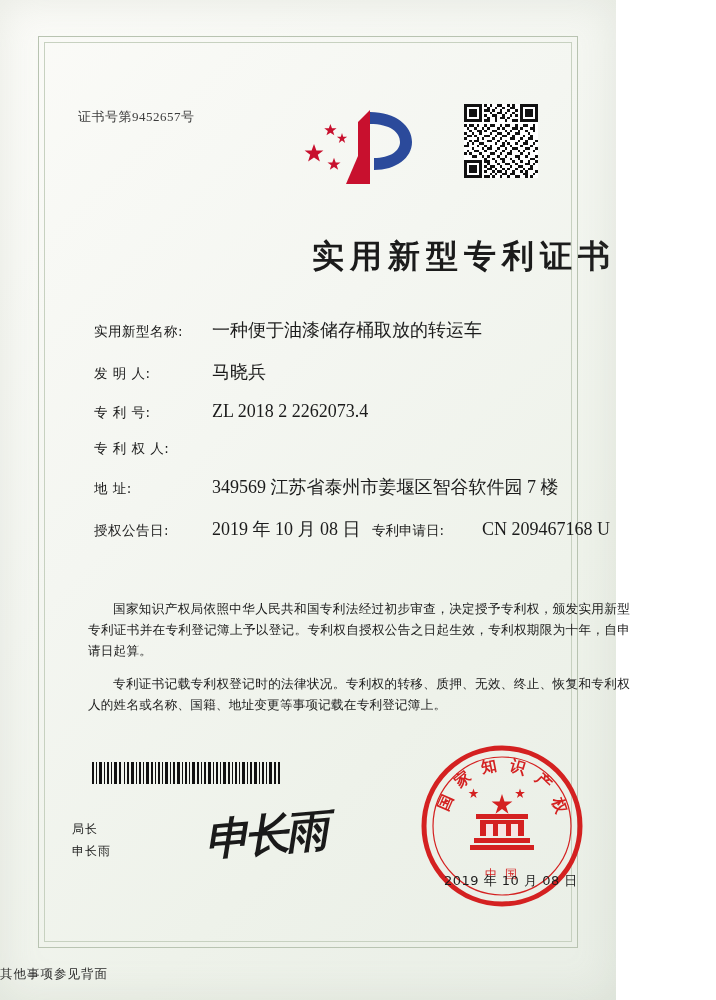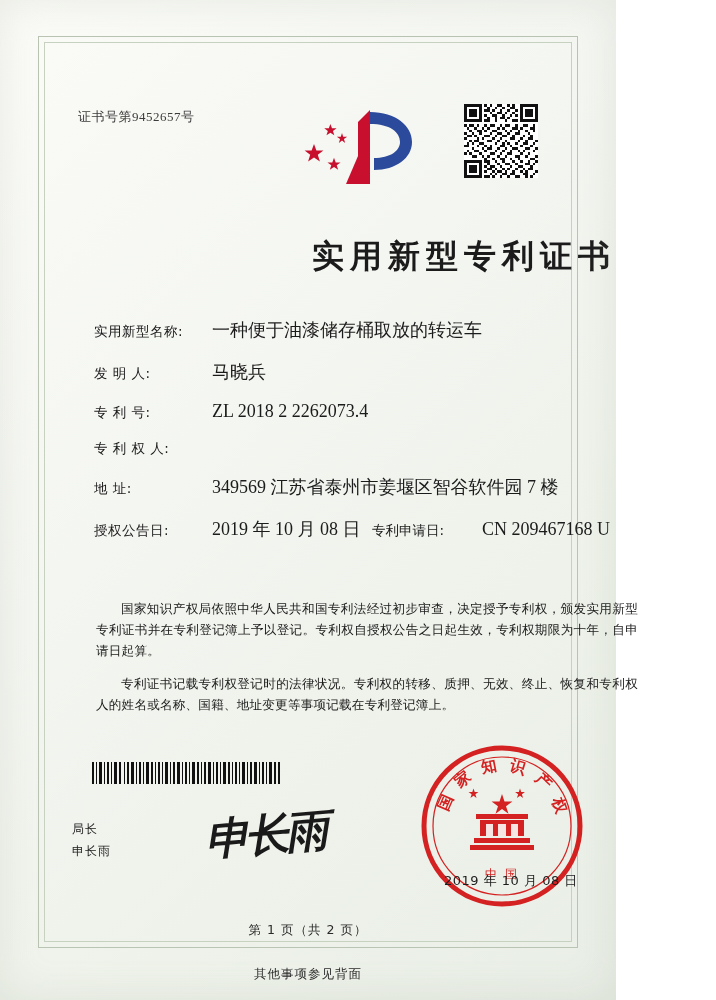--- a/index.html
+++ b/index.html
@@ -125,21 +125,21 @@
     width: 110px;
     flex: 0 0 110px;
     font-family: "DejaVu Sans", sans-serif;
     font-size: 13.5px;
     color: #1b1b1b;
   }
 
   
   .paras {
     position: absolute;
-    left: 96px;
+    left: 88px;
     top: 586px;
     width: 542px;
     font-family: Liberation Serif, serif;
   }
   .para {
     font-size: 12.6px;
     line-height: 21px;
     text-indent: 25px;
     color: #1b1b1b;
     text-align: justify;
@@ -207,21 +207,20 @@
     font-family: "DejaVu Sans", sans-serif;
     font-size: 12.5px;
     color: #2a2a2a;
     letter-spacing: 1px;
   }
   .footnote {
     position: absolute;
     left: 0;
     right: 0;
     top: 966px;
-    text-align: center;
     font-family: "DejaVu Sans", sans-serif;
     font-size: 12.5px;
     color: #2a2a2a;
     letter-spacing: 1px;
   }
 </style>
 </head>
 <body>
 
 <div class="page">
@@ -585,16 +584,15 @@
         <path id="sealArc" d="M 84,84 m -56,0 a 56,56 0 1,1 112,0" transform="rotate(0 84 84)"></path>
       </defs>
       <text font-family="DejaVu Sans, sans-serif" font-size="15.5" font-weight="bold" fill="#d42121" letter-spacing="3">
         <textPath href="#sealArc" startOffset="8%">国 家 知 识 产 权 局</textPath>
       </text>
       <text x="84" y="136" text-anchor="middle" font-family="DejaVu Sans, sans-serif" font-size="12" fill="#d42121" letter-spacing="2">中 国</text>
     </svg>
   </div>
   <div class="seal-date">2019 年 10 月 08 日</div>
 
-  <div class="pagenum">第 1 页（共 2 页）</div>
   <div class="footnote">其他事项参见背面</div>
 
 </div>
 
 </body></html>

